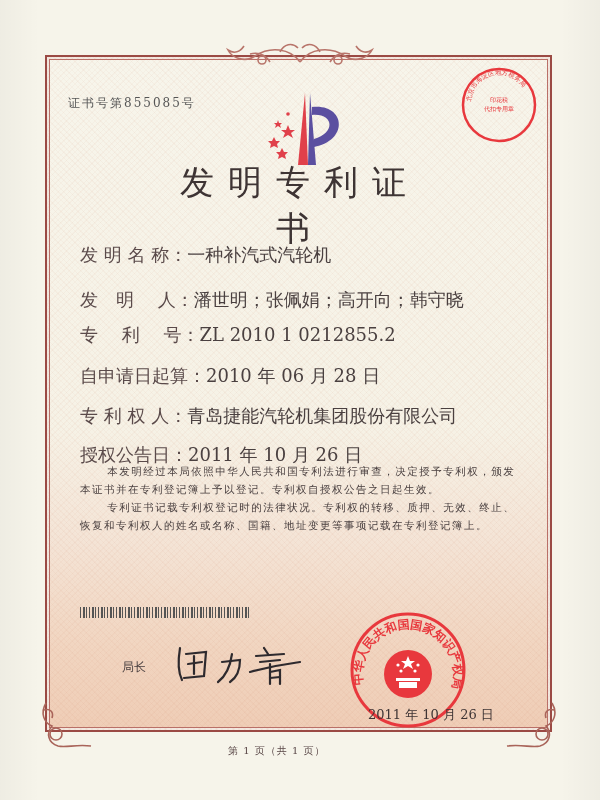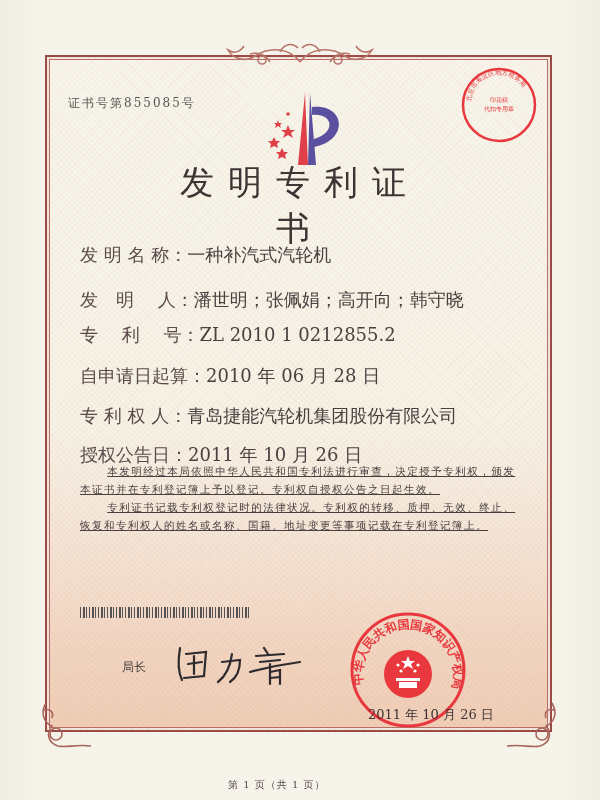--- a/index.html
+++ b/index.html
@@ -25,28 +25,28 @@
   .corner { position:absolute; width:60px; height:60px; }
   .cert-no { position:absolute; left:68px; top:95px; font-size:12px; letter-spacing:2px; color:#555; }
   .logo { position:absolute; left:250px; top:85px; width:110px; height:80px; }
   .top-seal { position:absolute; left:460px; top:66px; width:78px; height:78px; }
   .title { position:absolute; left:160px; top:160px; width:280px; text-align:center;
     font-family:Liberation Mono, monospace; font-size:34px; letter-spacing:14px; color:#3e3434; }
   .field { position:absolute; left:80px; font-size:18px; color:#4a4040; }
   .field .lbl { display:inline-block; color:#5a4a4a; }
   .field .val { color:#4a4040; }
   .body-text { position:absolute; left:80px; top:462px; width:440px; font-size:10.5px; line-height:18px; color:#4a4040; letter-spacing:1.5px; }
-  .body-text p { margin:0; text-indent:2.6em;text-decoration:underline; }
+  .body-text p { margin:0; text-indent:2.6em; }
   .barcode { position:absolute; left:80px; top:607px; width:170px; height:11px;
     background: repeating-linear-gradient(90deg, #555 0 1px, transparent 1px 3px, #555 3px 5px, transparent 5px 6px, #555 6px 7px, transparent 7px 9px); }
   .director-lbl { position:absolute; left:122px; top:659px; font-family:"DejaVu Sans", sans-serif; font-size:12px; color:#4a4040; }
   .signature { position:absolute; left:160px; top:640px; width:150px; height:50px; }
   .bottom-seal { position:absolute; left:348px; top:610px; width:120px; height:120px; }
   .seal-date { position:absolute; left:368px; top:706px; font-size:13px; color:#3e3434; }
-  .page-num { position:absolute; left:228px; top:744px; font-size:10px; color:#5a4848; letter-spacing:1px;margin-top:34px; }
+  .page-num { position:absolute; left:228px; top:744px; font-size:10px; color:#5a4848; letter-spacing:1px; }
 </style>
 </head>
 <body>
 
 <div class="page-shadow"></div>
 
 <div class="cert"></div>
 
 <svg class="ornament-top" viewBox="0 0 180 32">
   <g fill="none" stroke="#b8746a" stroke-width="1.6">

